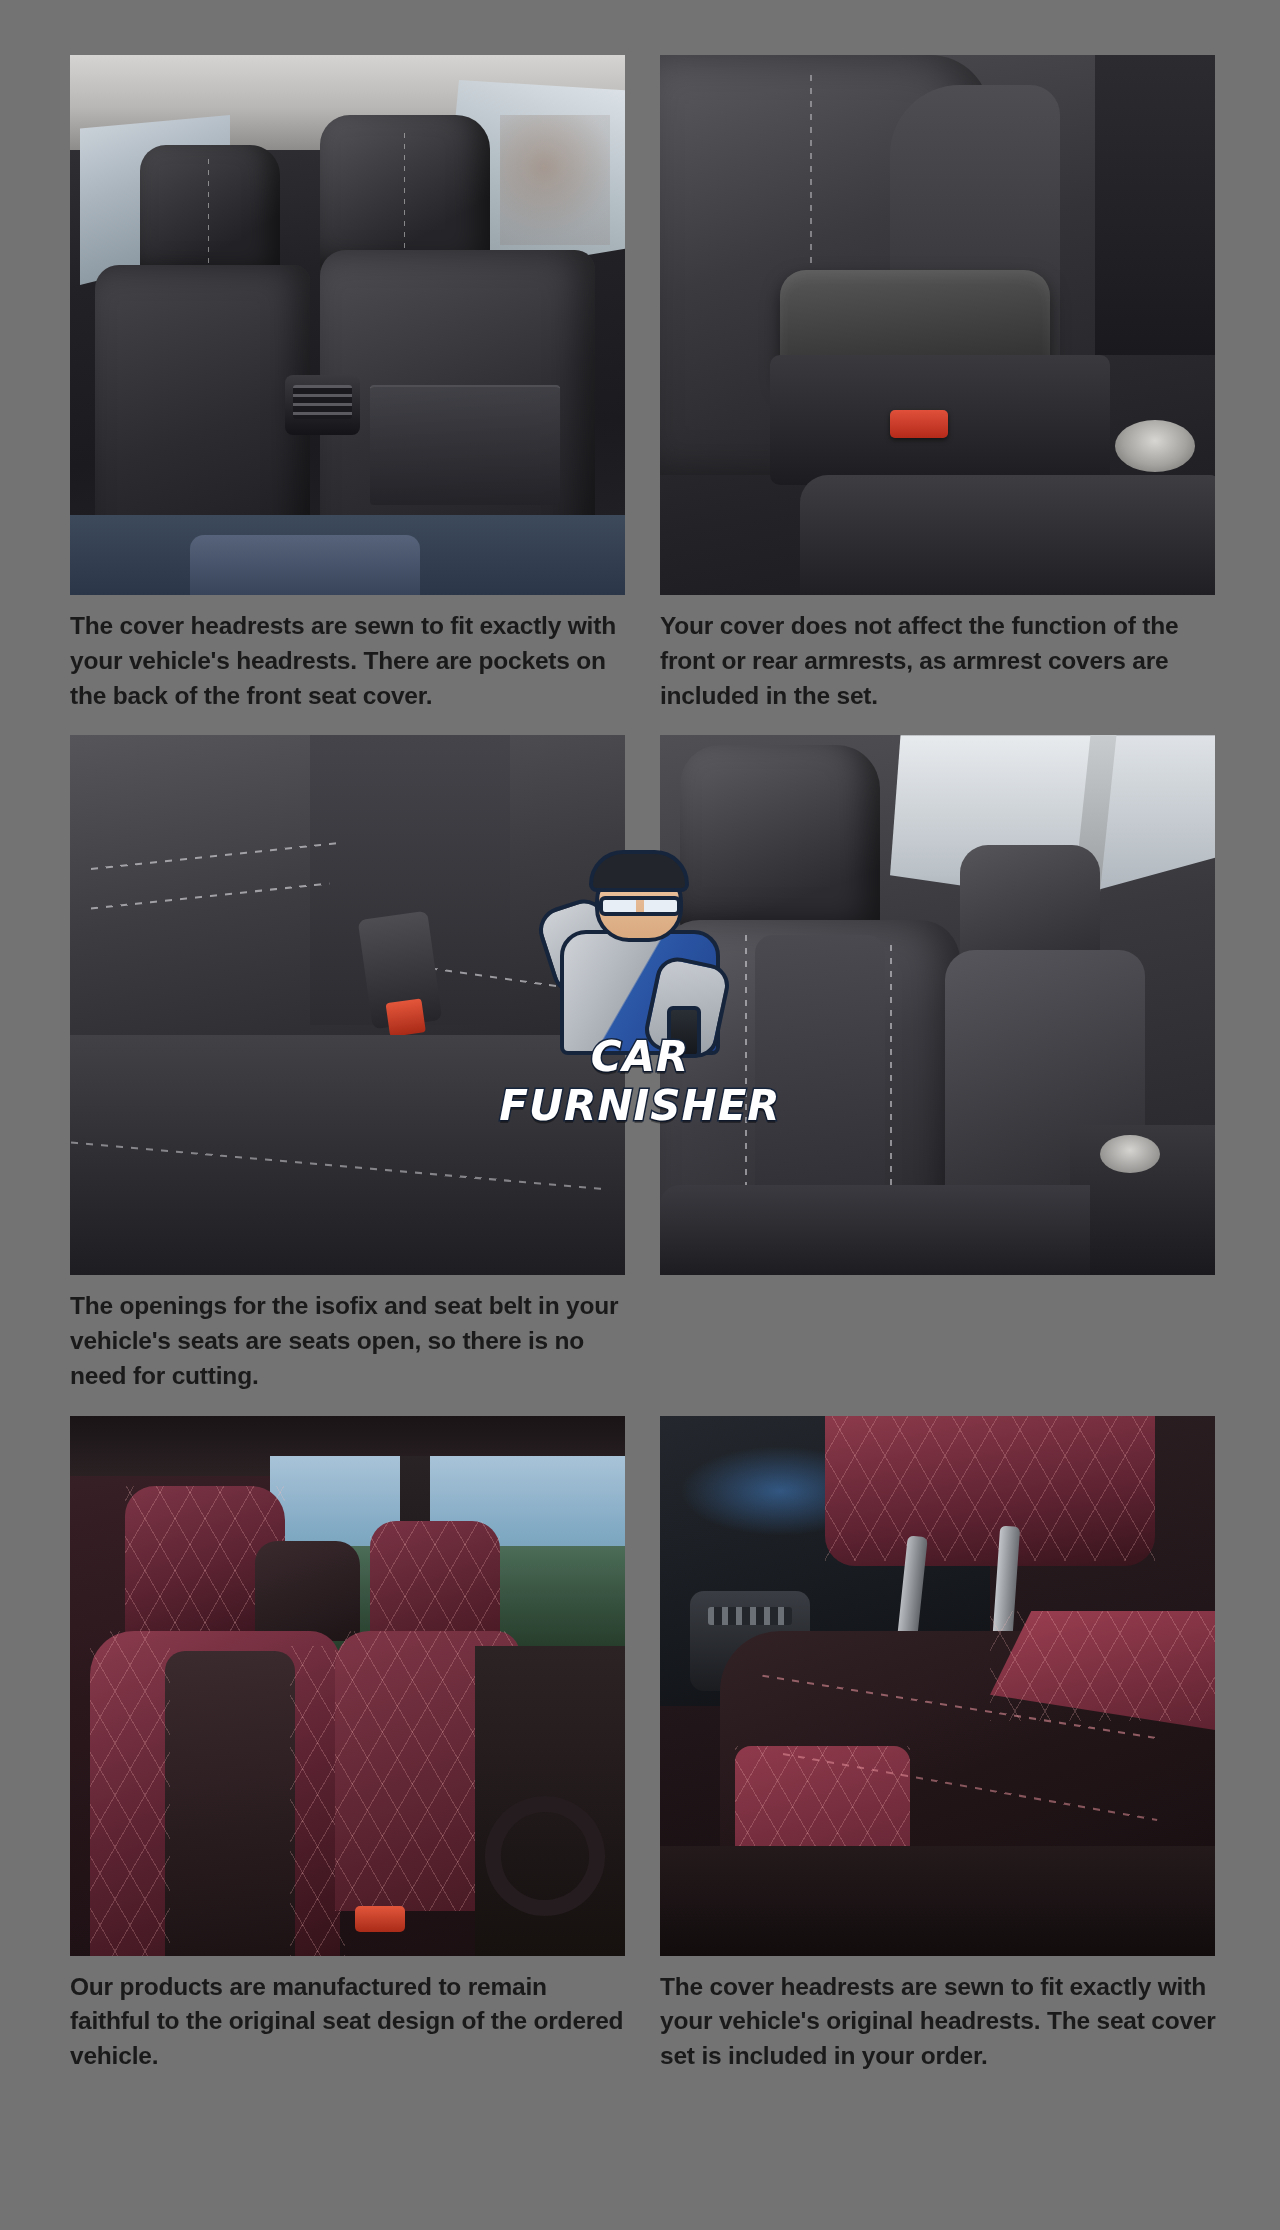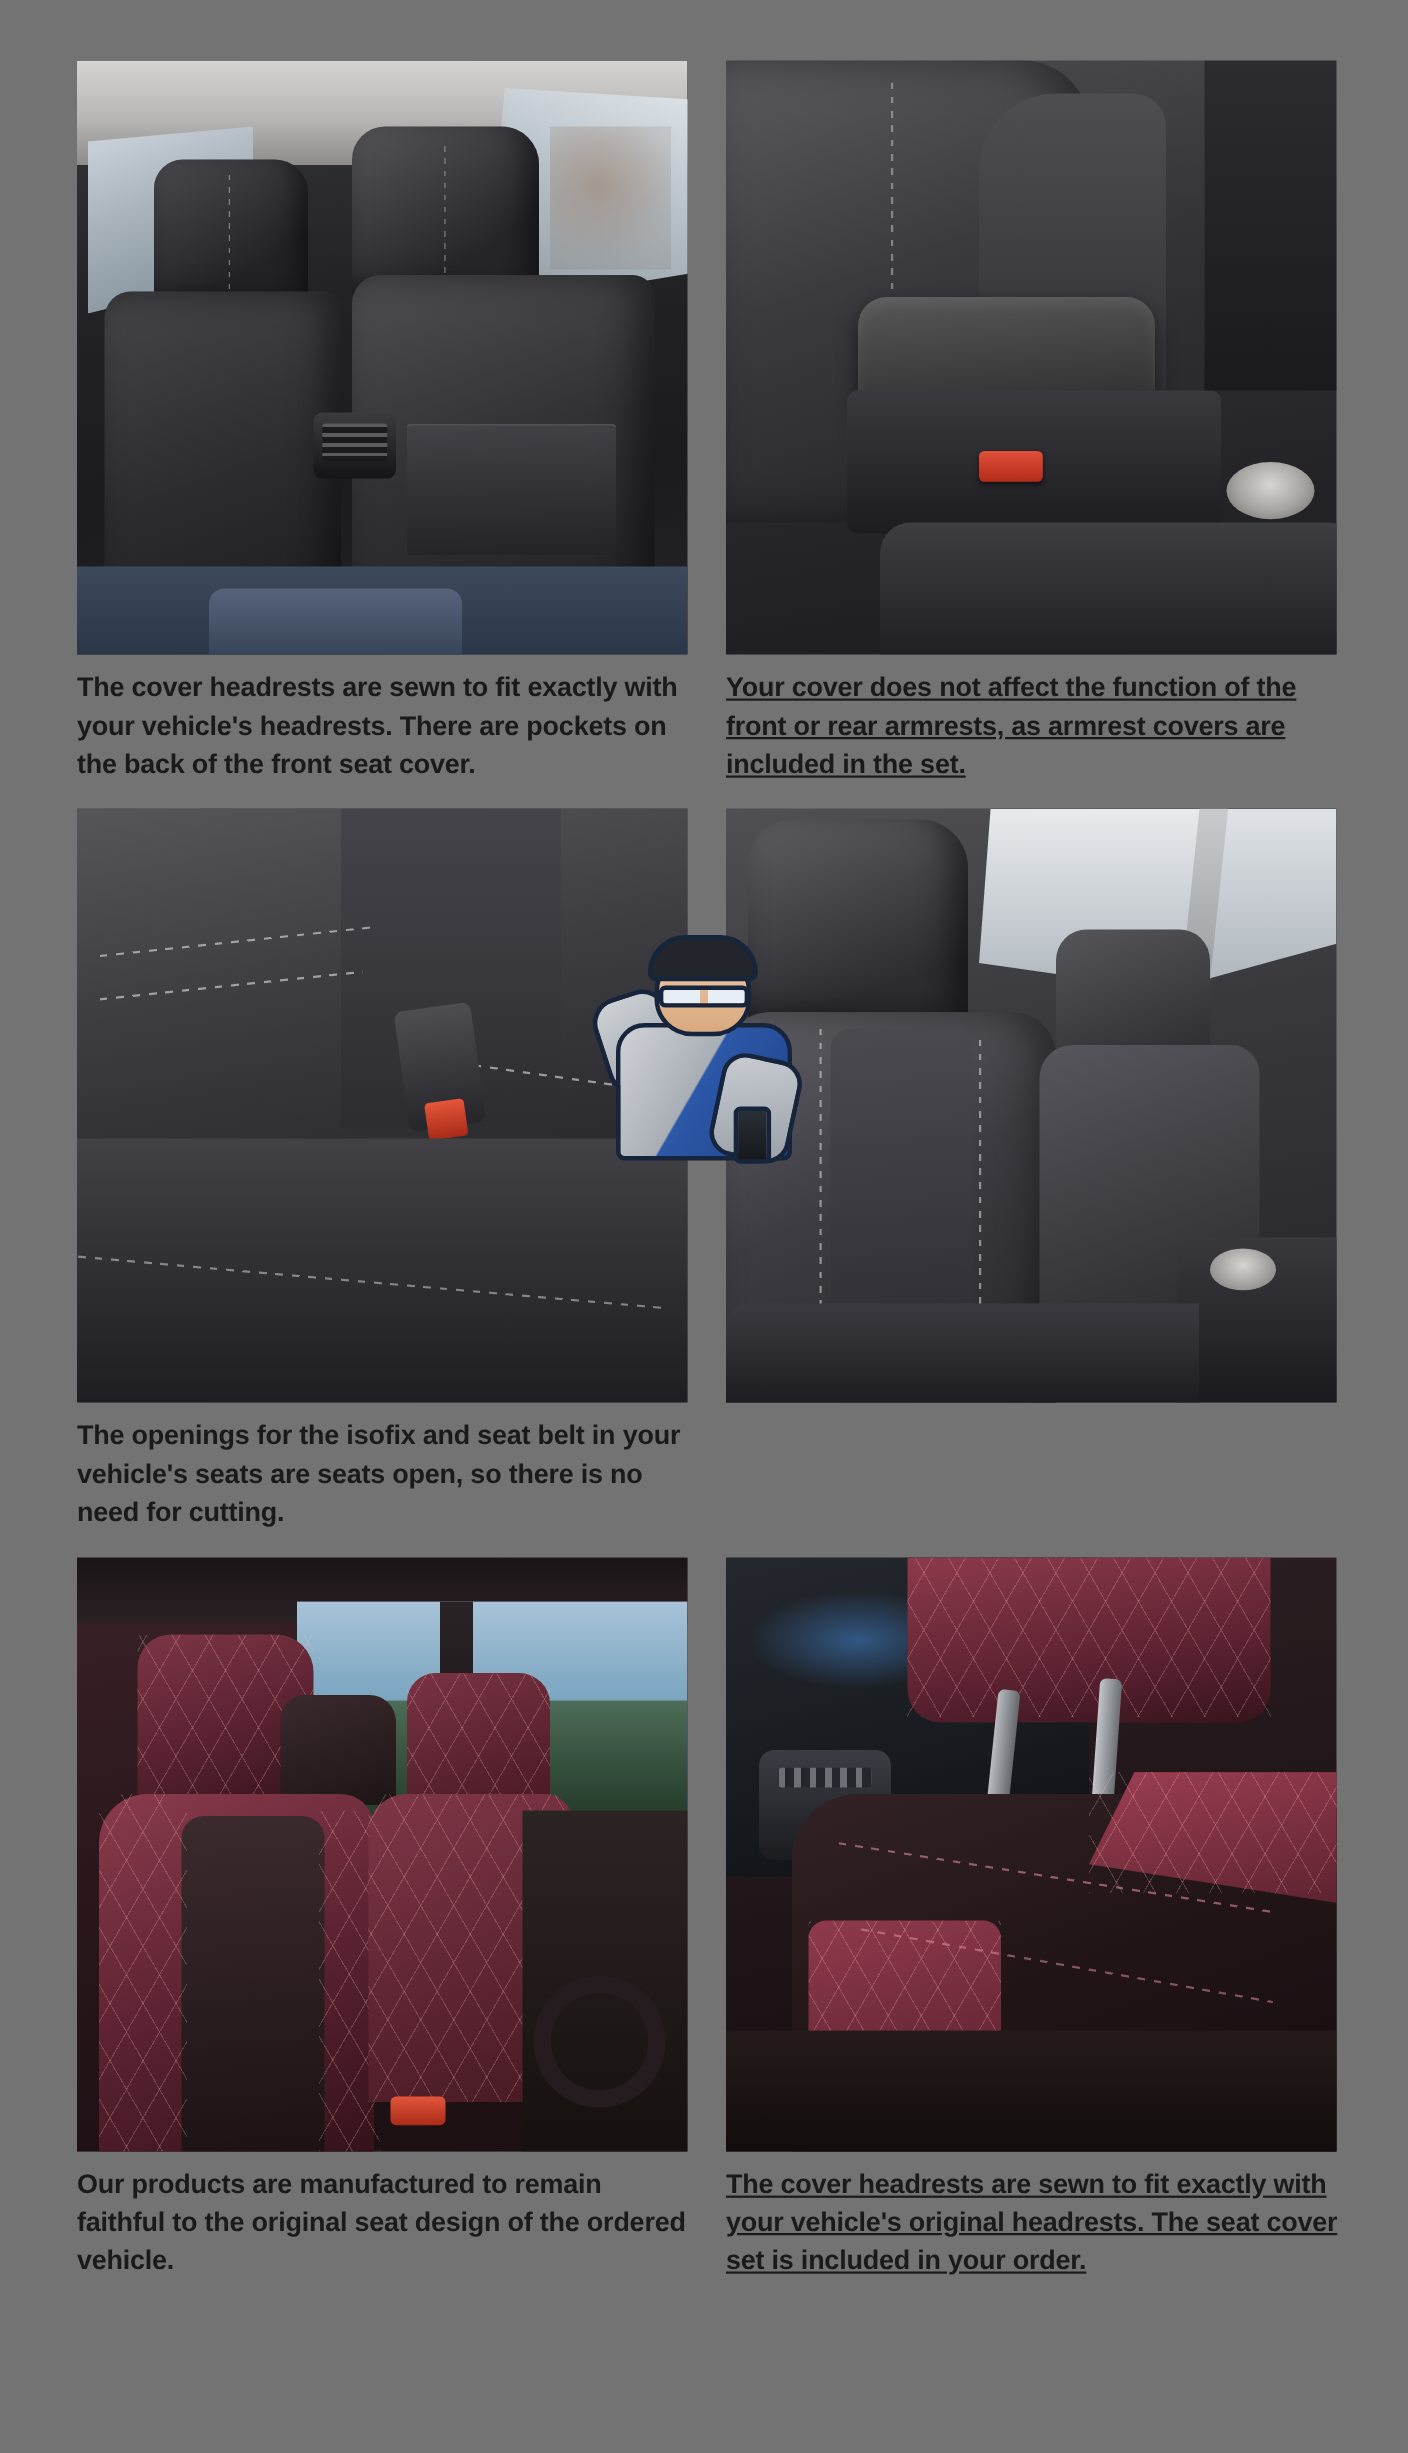--- a/index.html
+++ b/index.html
@@ -39,21 +39,21 @@
   }
   .caption {
     margin-top: 14px;
     font-size: 24.5px;
     line-height: 1.42;
     font-weight: bold;
     color: #1a1a1a;
     letter-spacing: -0.2px;
     width: 555px;
   }
-  .cell.right .caption { width: 570px; text-decoration: underline; }
+  .cell.right .caption { width: 570px; }
 
   
   .p1 {
     background:
       linear-gradient(175deg, #3a3a3e 0%, #2e2e32 18%, #222226 40%, #1b1b1f 70%, #242428 100%);
   }
   .p1 .roof {
     position: absolute; left: 0; top: 0; width: 100%; height: 95px;
     background: linear-gradient(180deg, #d6d4d2 0%, #b9b7b5 55%, #8e8c8b 100%);
   }
@@ -643,15 +643,16 @@
   <div class="watermark">
     <div class="wm-figure">
       <div class="wm-arm"></div>
       <div class="wm-torso"></div>
       <div class="wm-head"></div>
       <div class="wm-hair"></div>
       <div class="wm-glasses"></div>
       <div class="wm-arm2"></div>
       <div class="wm-can"></div>
     </div>
+    <div class="wm-text">CAR FURNISHER</div>
   </div>
 
 </div>
 
 </body></html>

